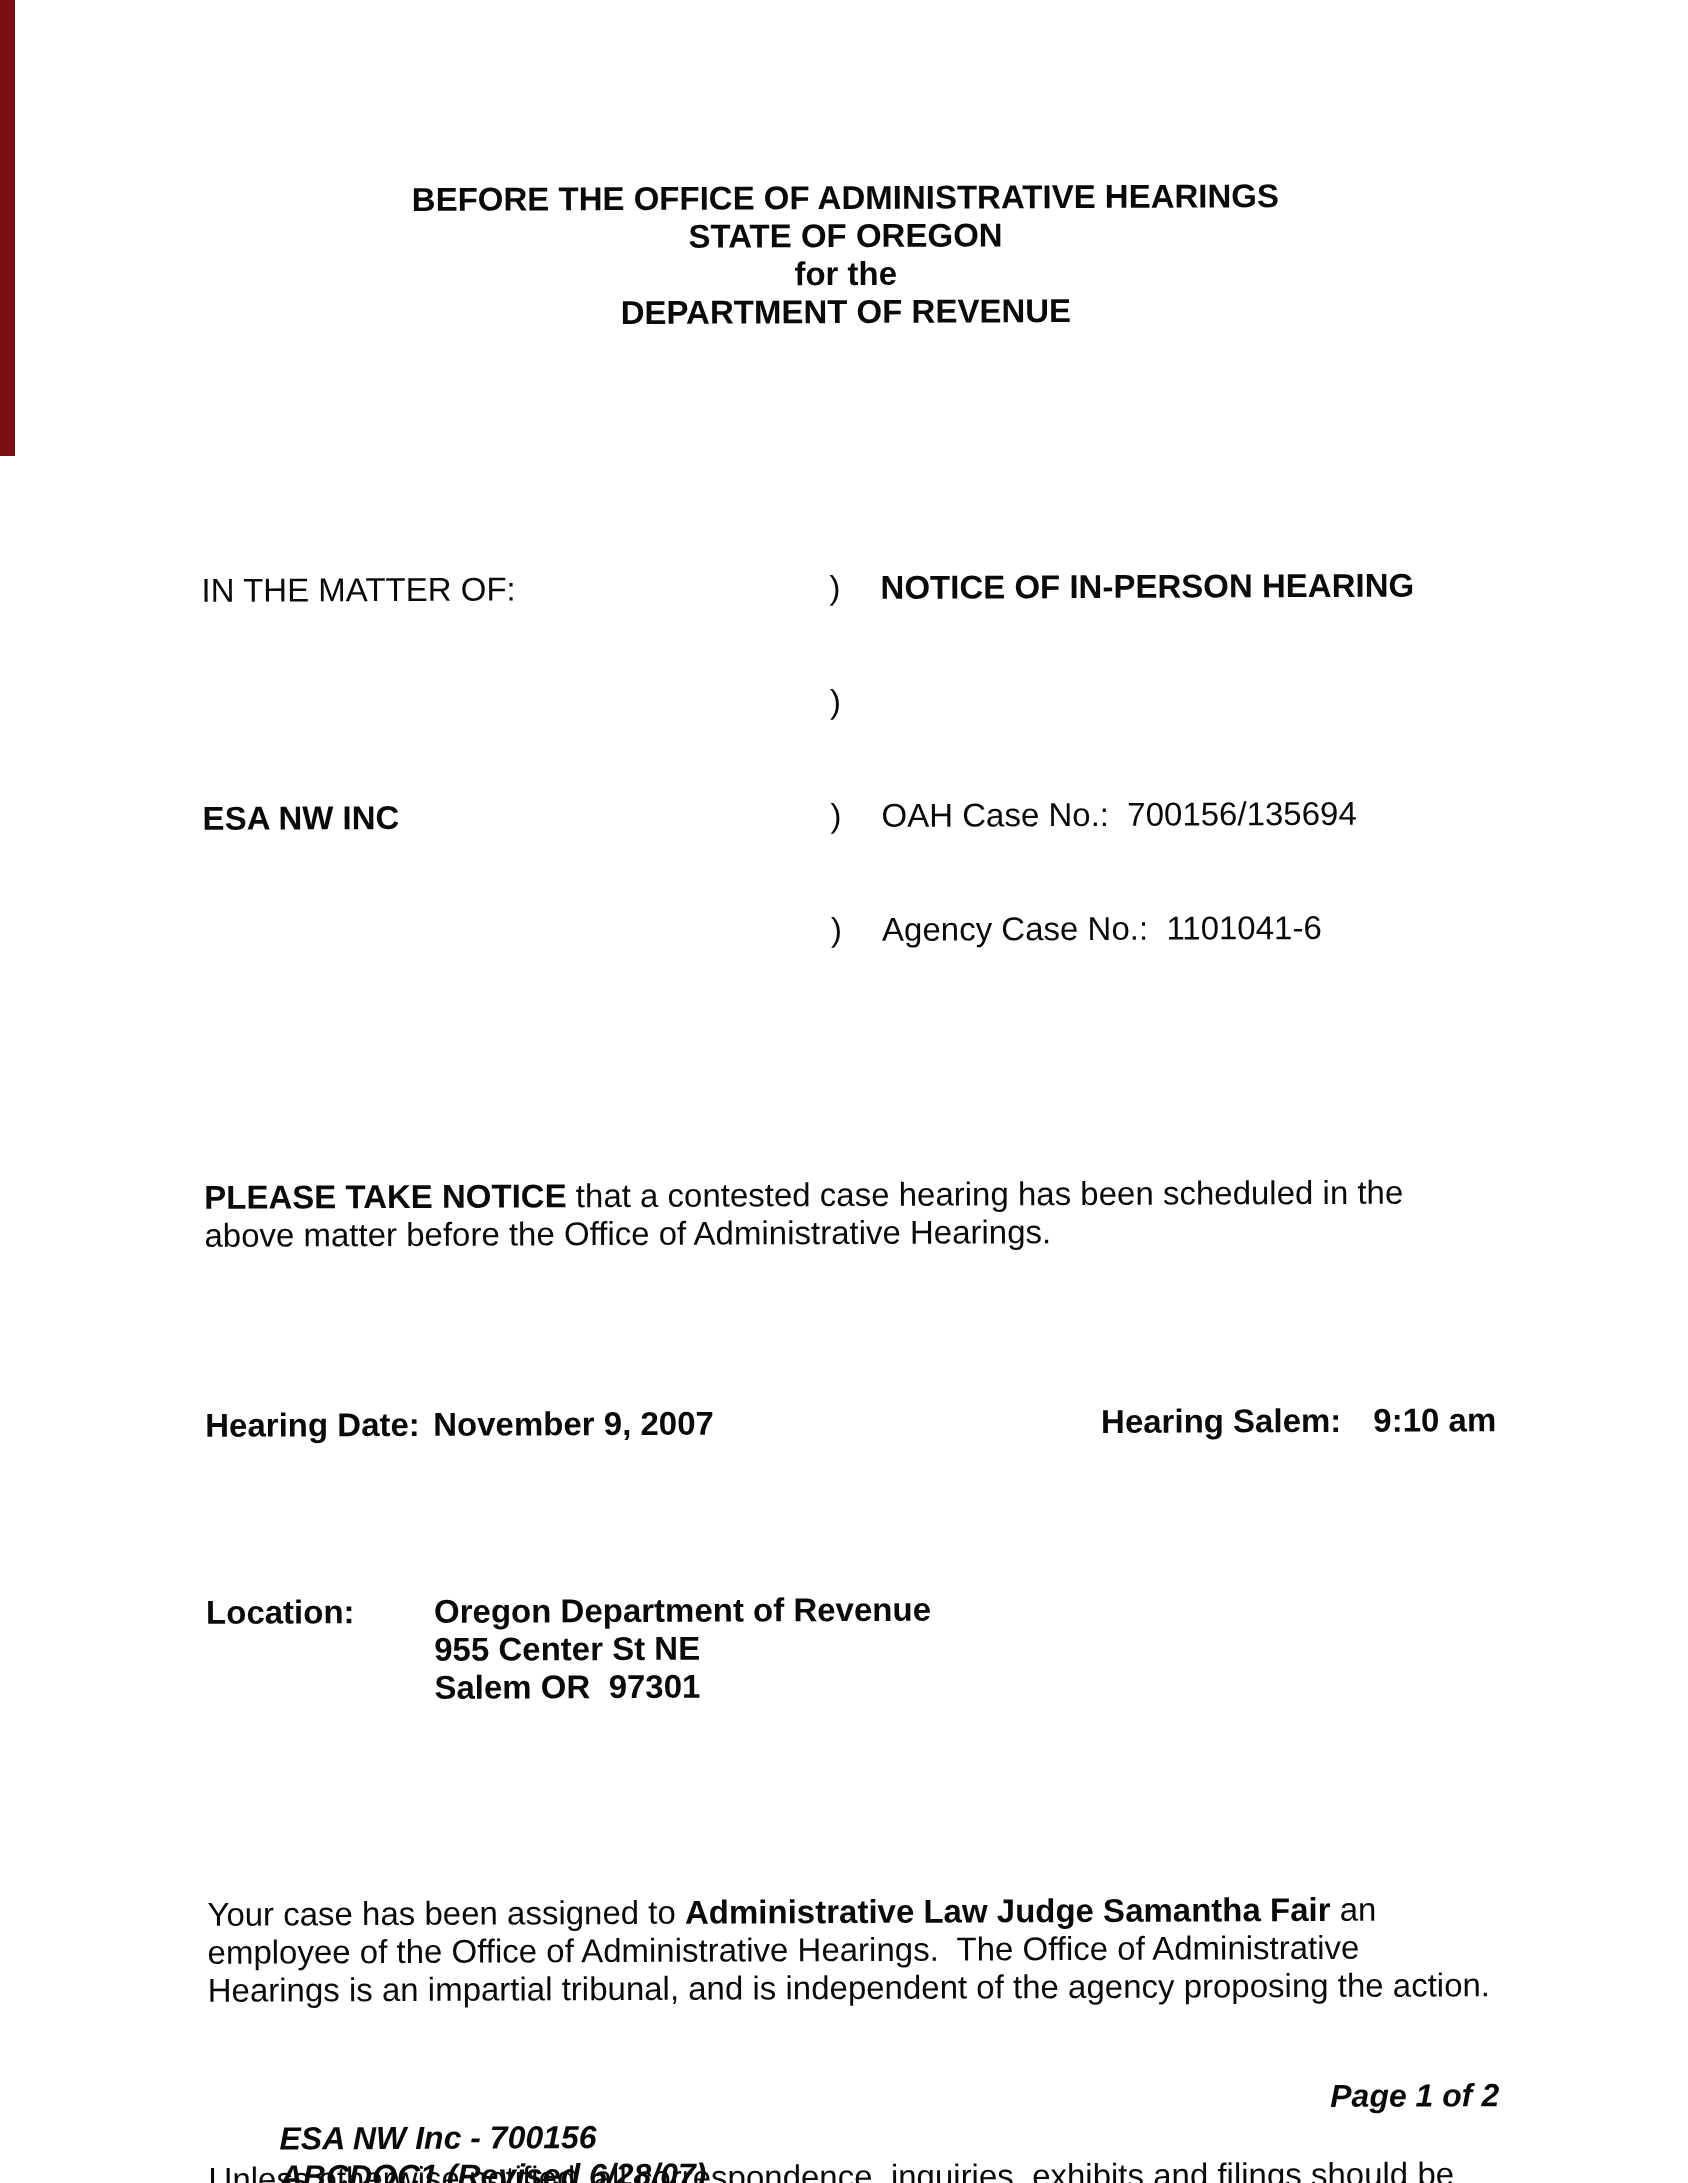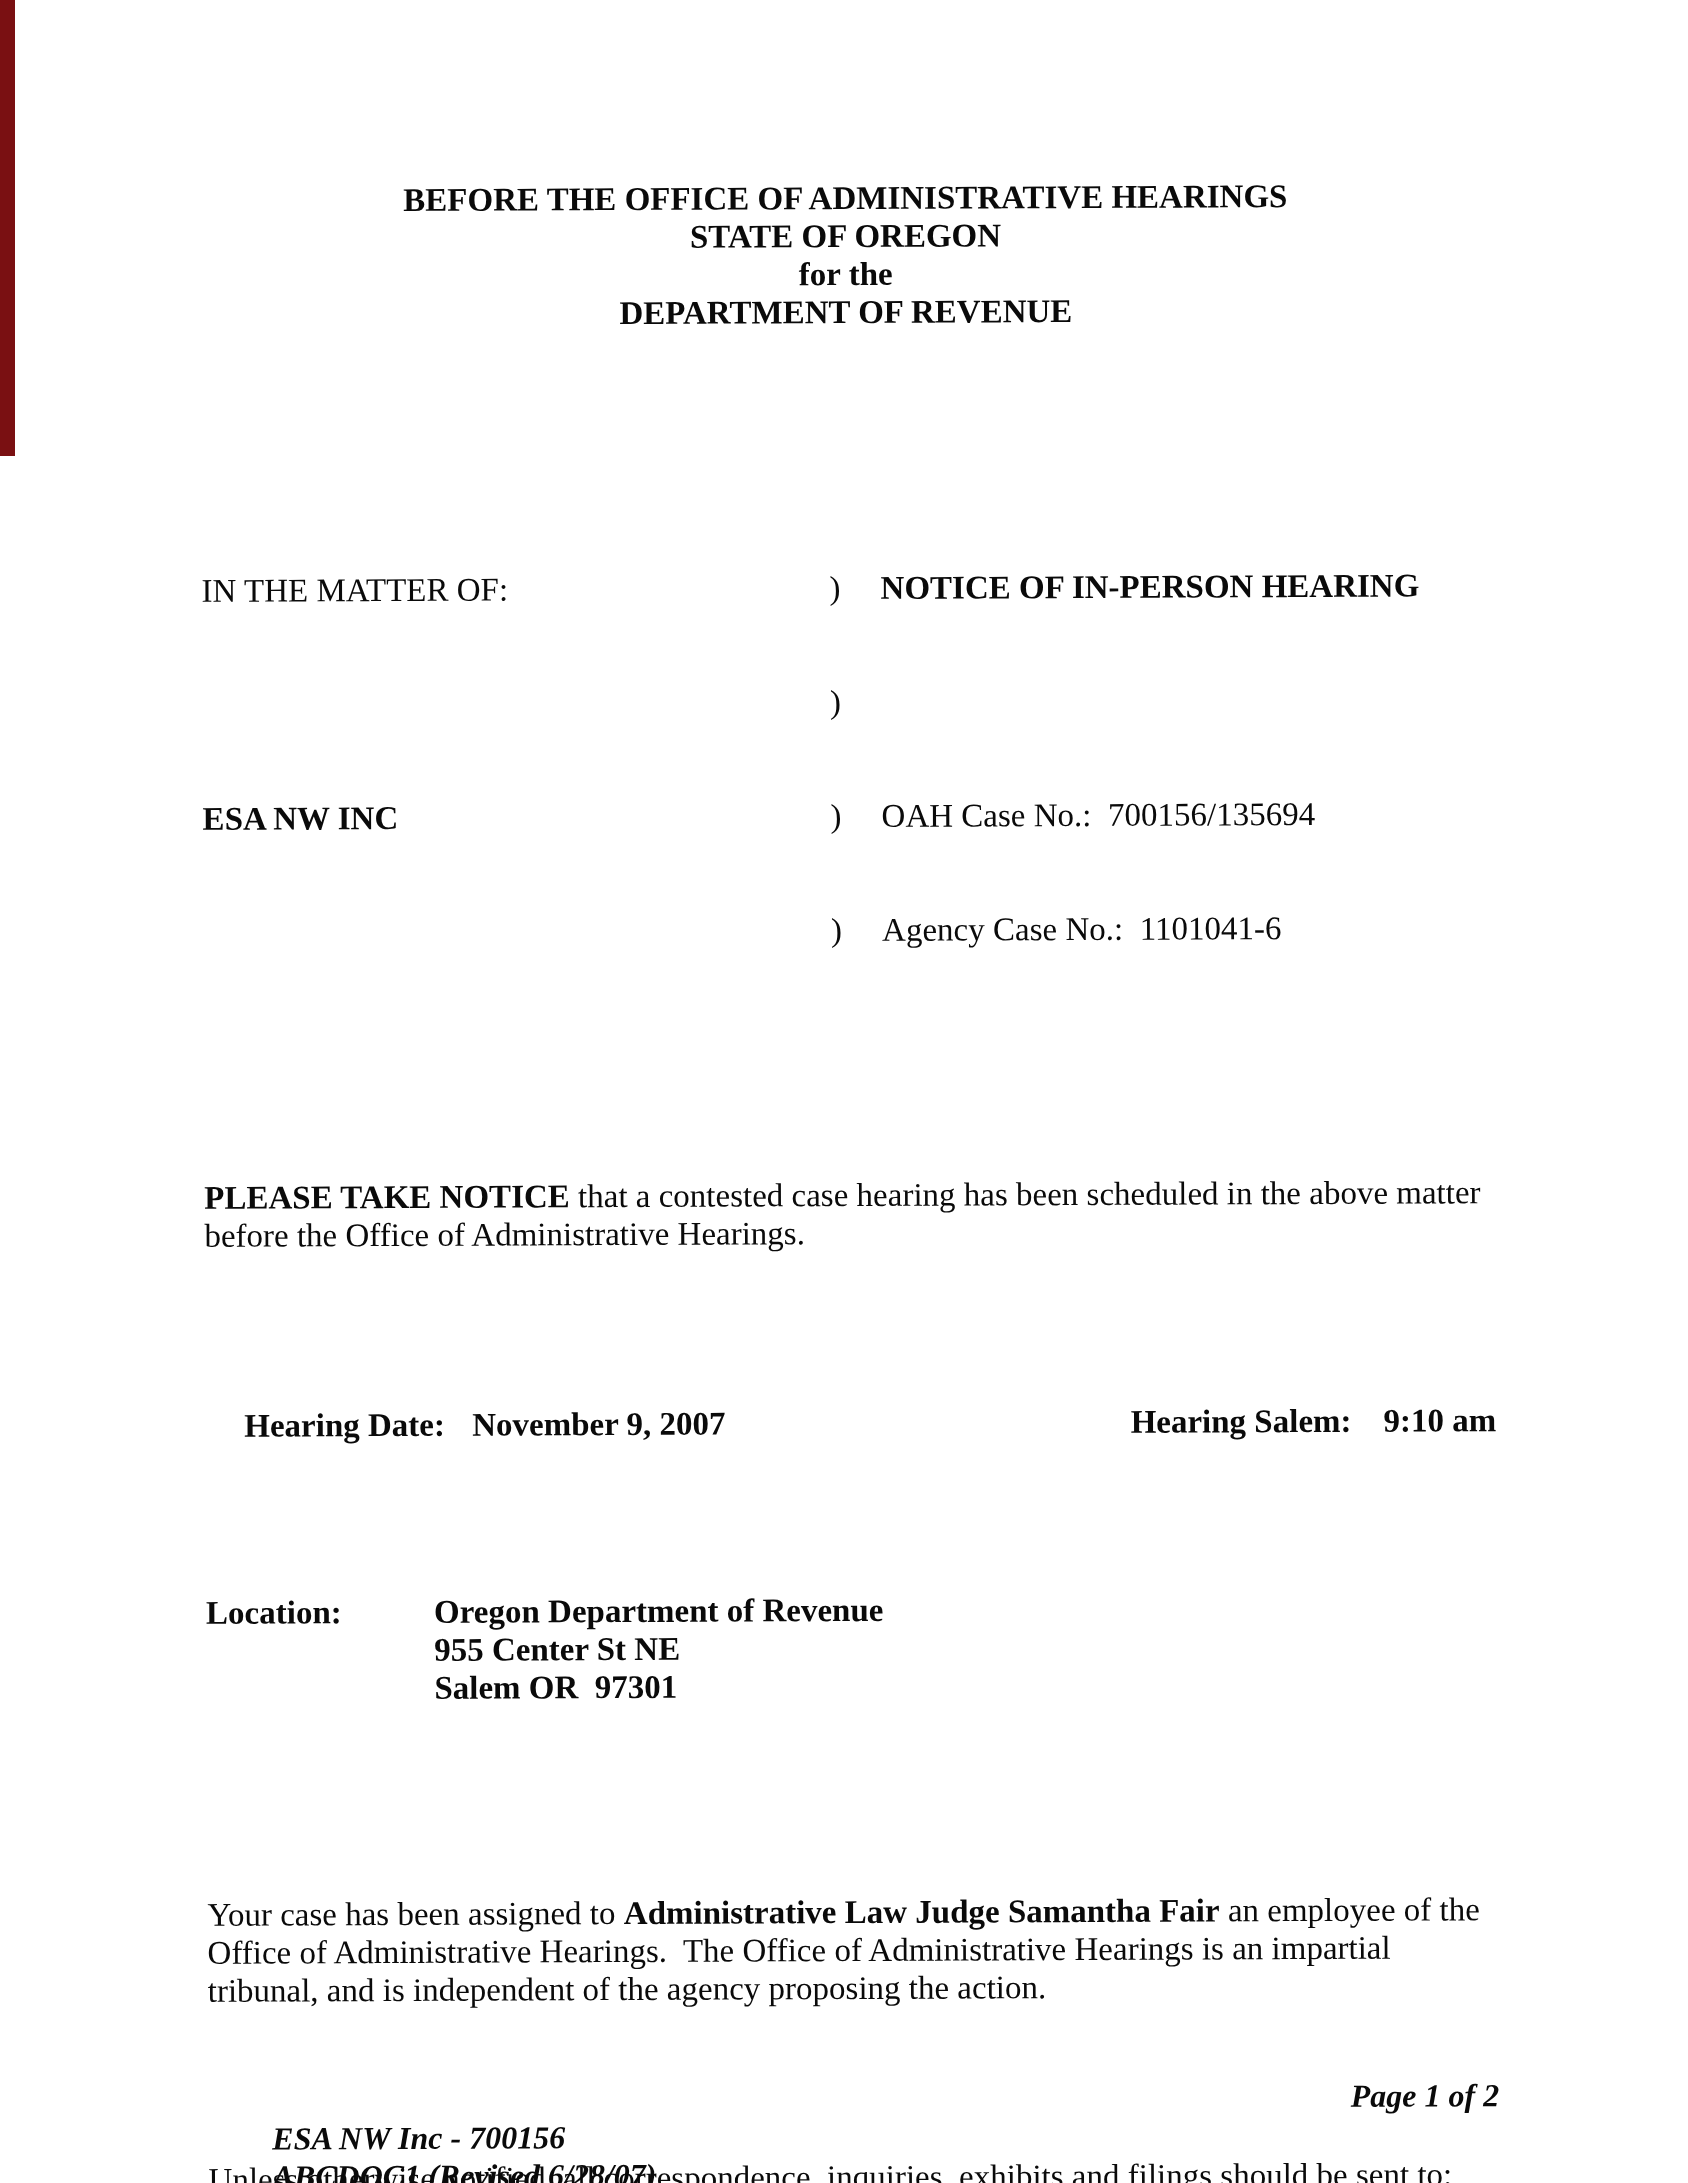--- a/index.html
+++ b/index.html
@@ -6,21 +6,21 @@
     margin: 0;
     padding: 0;
     background: #ffffff;
   }
   .page {
     position: relative;
     width: 1561px;
     height: 2183px;
     background: #ffffff;
     overflow: hidden;
-    font-family: Liberation Serif, serif;
+    font-family: Liberation Sans, sans-serif;
     color: #0a0a0a;
   }
   
   .red-strip {
     position: absolute;
     left: 0;
     top: 0;
     width: 14.6px;
     height: 456px;
     background: #7a1012;
@@ -51,21 +51,21 @@
   .cap-paren { position: absolute; left: 628px; top: 0; }
   .cap-right { position: absolute; left: 679px; top: 0; }
   .para { margin-top: 37px; }
   .para-assigned { margin-top: 74px; }
   .hearing-row {
     margin-top: 38px;
     display: flex;
     justify-content: space-between;
     font-weight: bold;
   }
-  .label-col { display: inline-block; width: 228px; margin-left: 39px; }
+  .label-col { display: inline-block; width: 228px; }
   .time-gap { display: inline-block; width: 32px; }
   .location-row {
     margin-top: 35px;
     display: flex;
     font-weight: bold;
   }
   .loc-label { width: 228px; flex: none; }
   .footer {
     position: absolute;
     top: 2079px;

